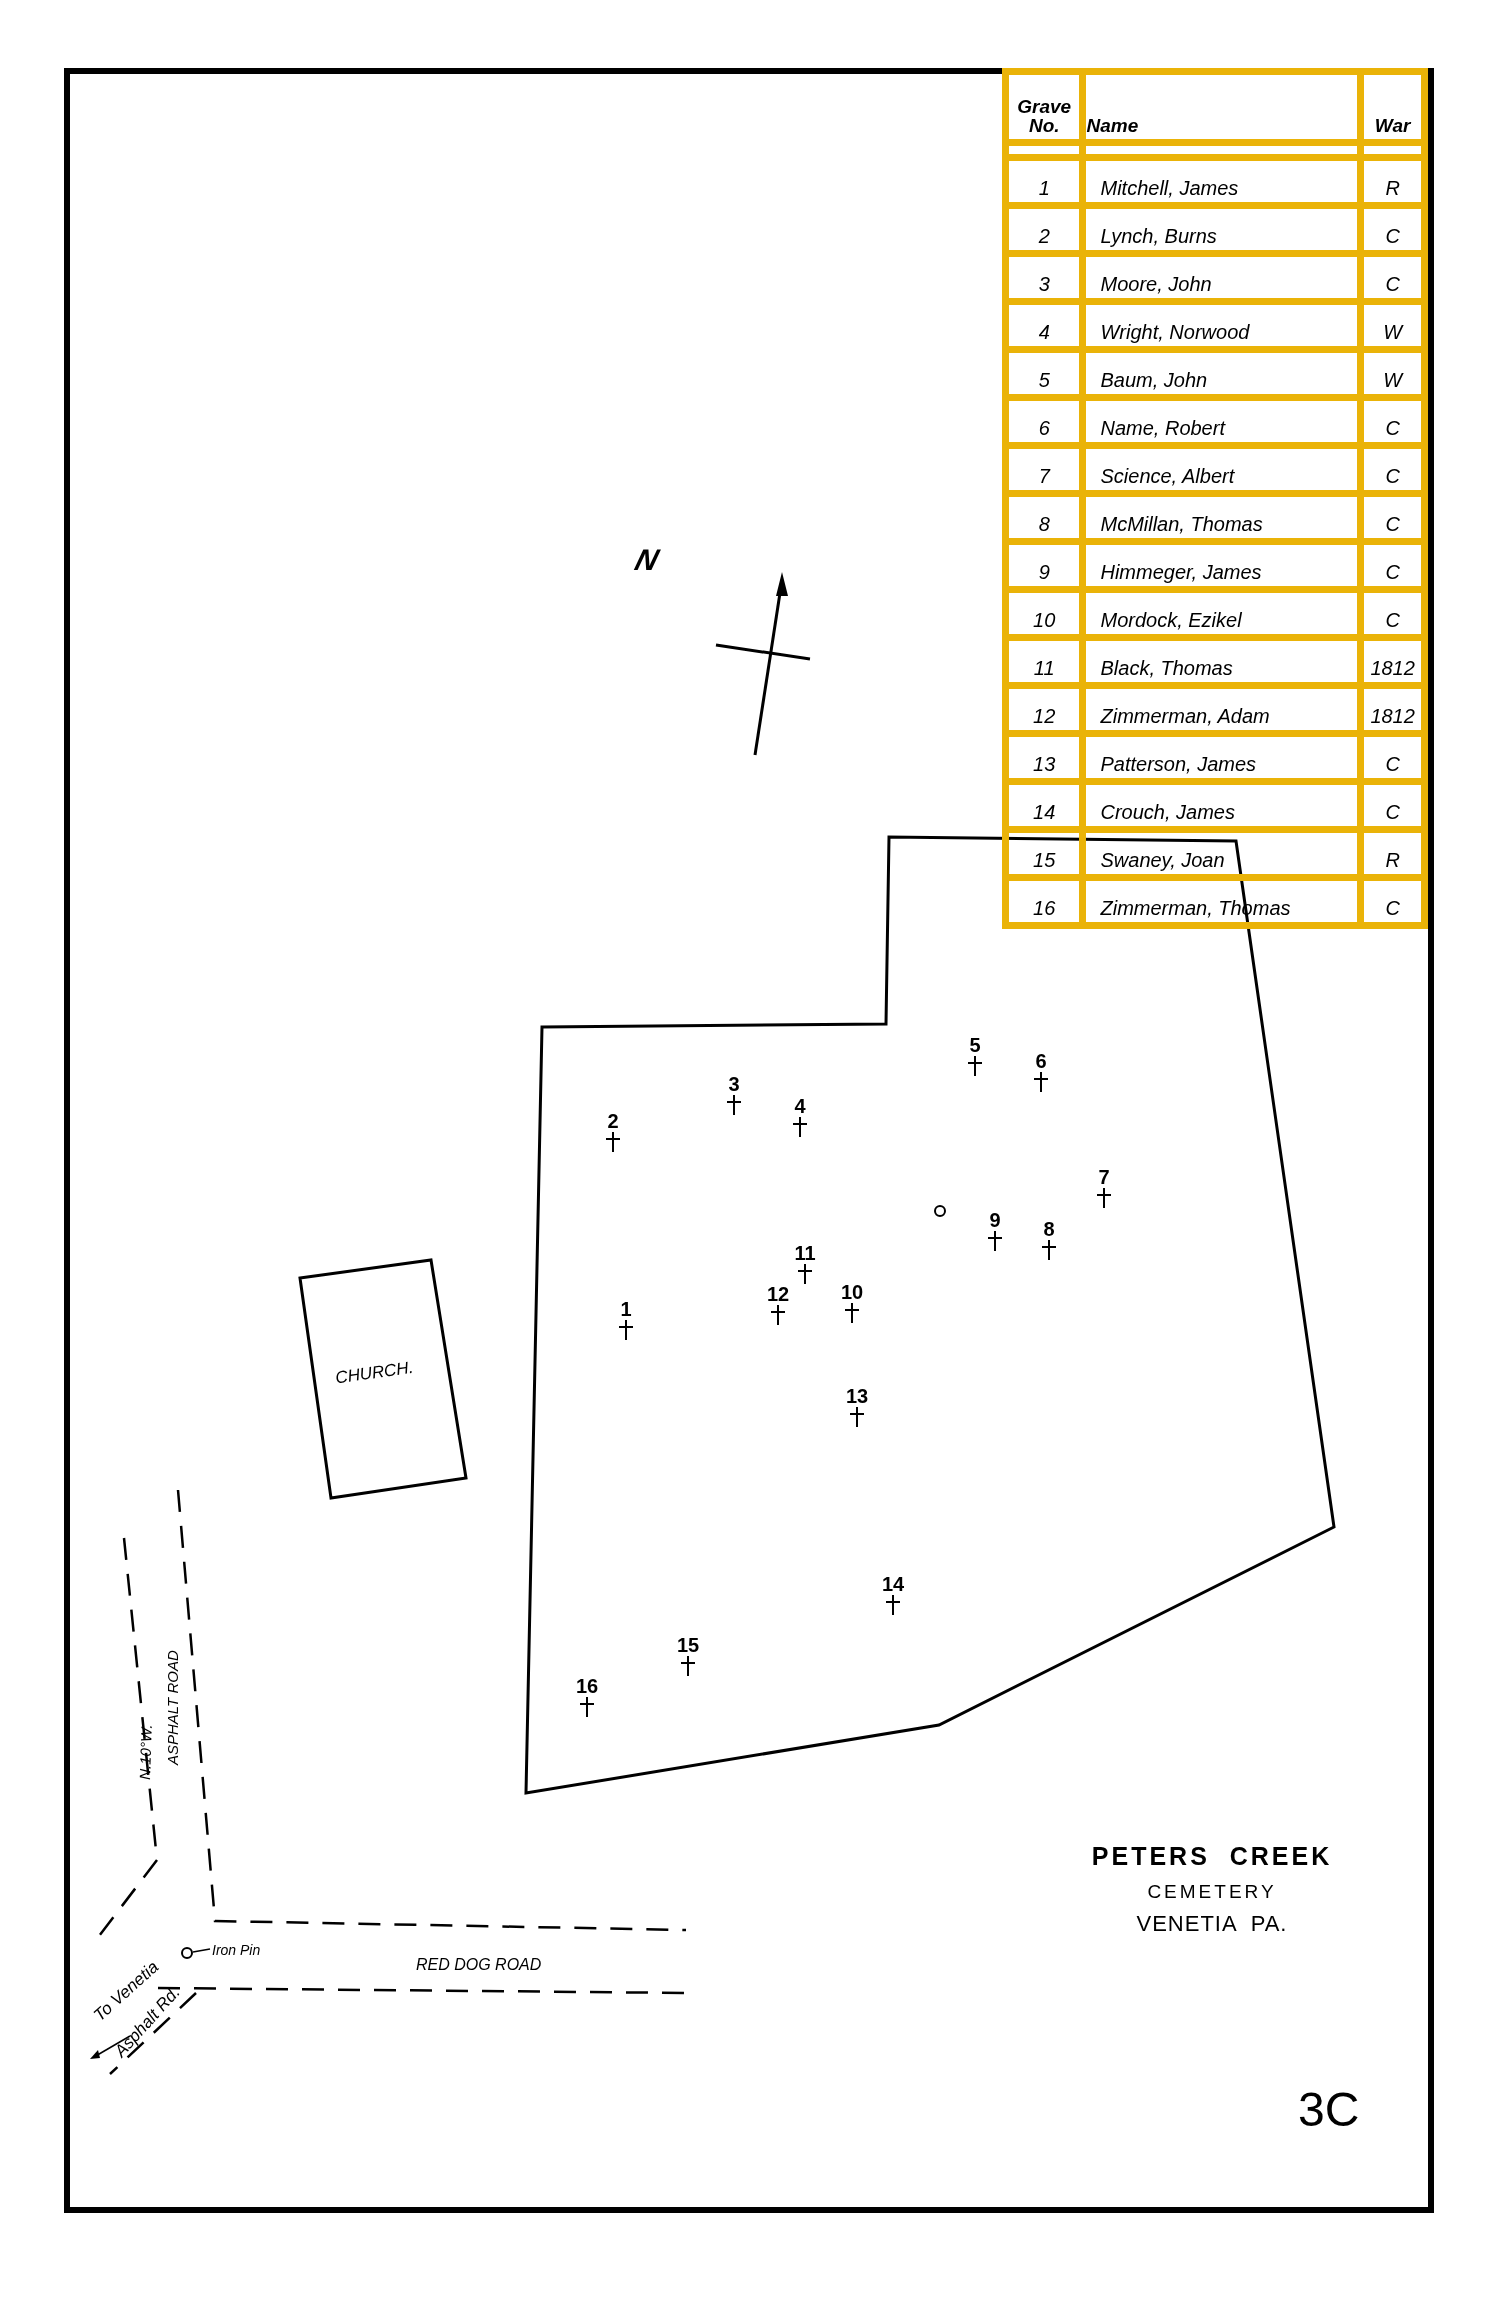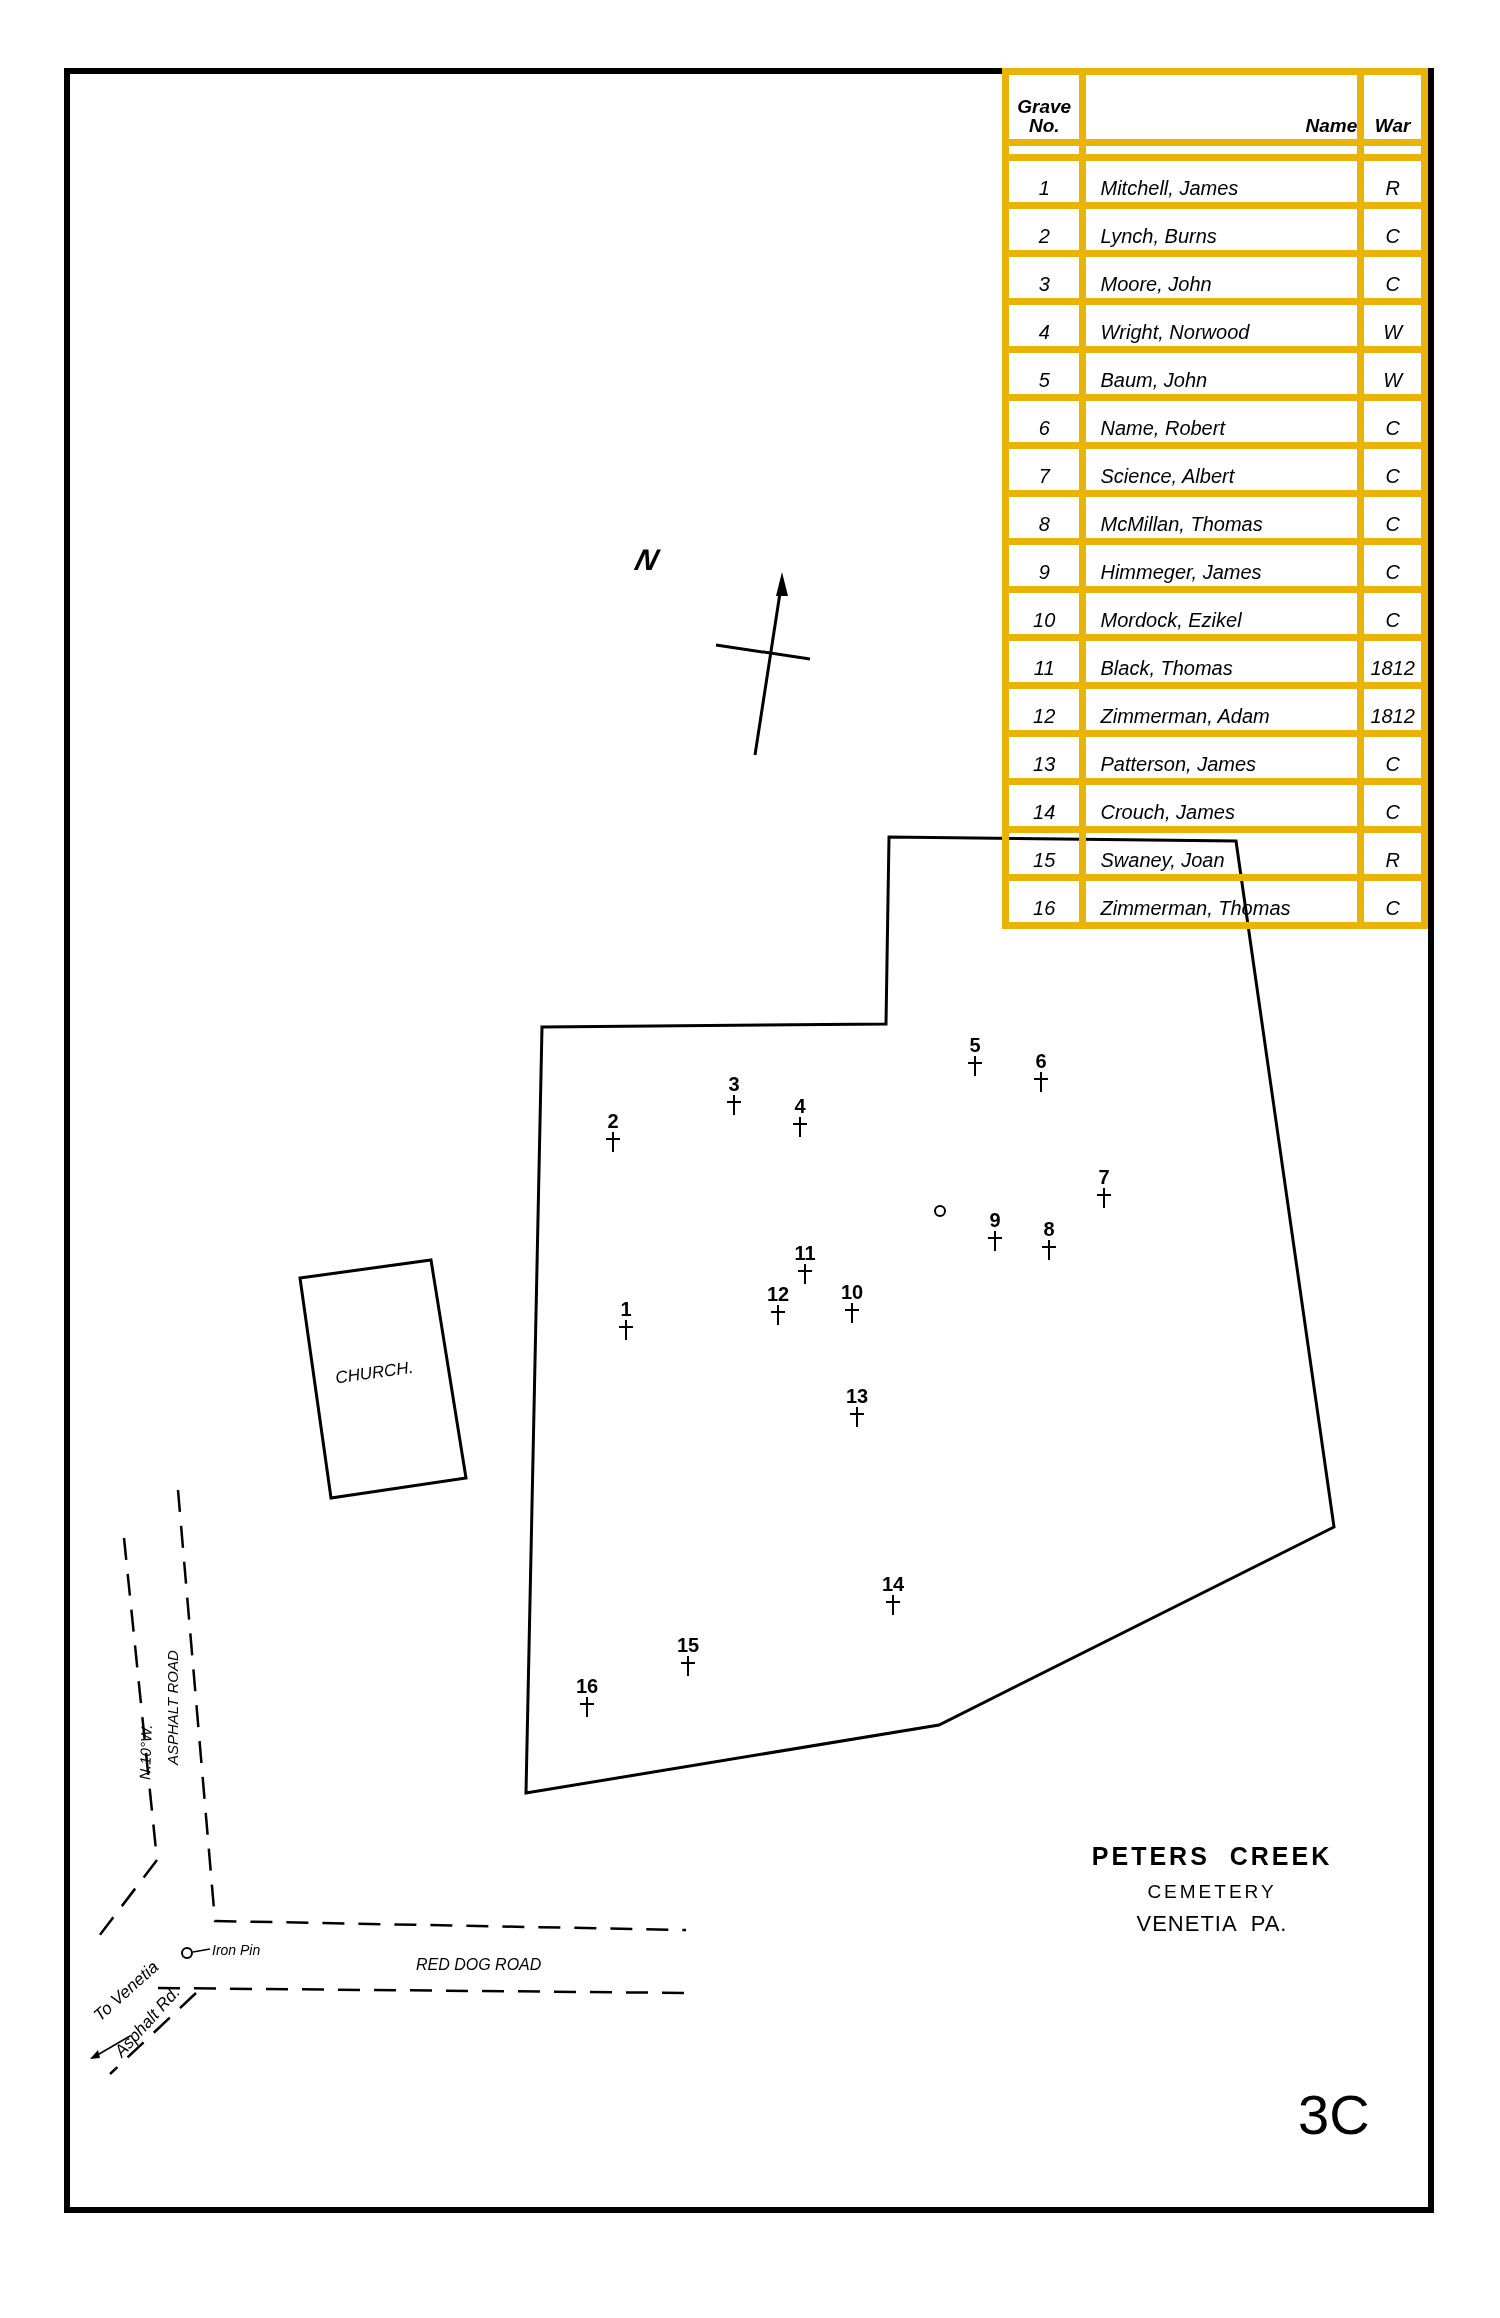--- a/index.html
+++ b/index.html
@@ -11,21 +11,21 @@
   .legend-table th { font-weight:bold; font-size:19px; height:60px; vertical-align:bottom; padding-bottom:4px; line-height:19px; }
   .legend-table tr.spacer td { height:6px; border-top:3px solid #000; border-bottom:3px solid #000; }
   .legend-table td { height:39px; font-size:20px; vertical-align:bottom; padding-bottom:2px; }
   .c-no { width:72px; text-align:center; }
   .c-name { width:272px; text-align:left; padding-left:14px !important; }
   .c-war { width:58px; text-align:center; }
   .title-block { position:absolute; left:1052px; top:1838px; width:320px; text-align:center; color:#000; font-family:"Liberation Sans", sans-serif; }
   .title-l1 { font-size:25px; letter-spacing:3px; line-height:36px;font-weight:bold; }
   .title-l2 { font-size:19px; letter-spacing:3px; line-height:36px; }
   .title-l3 { font-size:22px; letter-spacing:1px; line-height:28px; }
-  .sheet-id { position:absolute; left:1298px; top:2082px; font-size:56px; font-family:"Liberation Sans", sans-serif; color:#000; }
+  .sheet-id { position:absolute; left:1298px; top:2082px; font-size:48px; font-family:"Liberation Sans", sans-serif; color:#000; }
   svg text { font-family:"Liberation Sans", sans-serif; }
 </style>
 </head>
 <body>
 
 <svg id="canvas" viewBox="0 0 1500 2318" xmlns="http://www.w3.org/2000/svg">
 
   <polygon points="542,1027 886,1024 889,837 1236,841 1334,1527 939,1725 526,1793" fill="none" stroke="#000" stroke-width="3"></polygon>
 
   <g>
@@ -134,21 +134,21 @@
 </svg>
 
 <div class="frame"></div>
 
 <table class="legend-table">
   <thead>
     <tr>
       <th class="c-no">
         <span style="display:inline-block;width:56px;">Grave No.</span>
       </th>
-      <th class="c-name" style="text-align:right;padding-left:0 !important;">Name</th>
+      <th class="c-name" style="text-align:left;padding-left:0 !important;">Name</th>
       <th class="c-war">War</th>
     </tr>
     <tr class="spacer">
         <td></td>
         <td></td>
         <td></td>
       </tr>
   </thead>
   <tbody id="legend-body">
       <tr>

